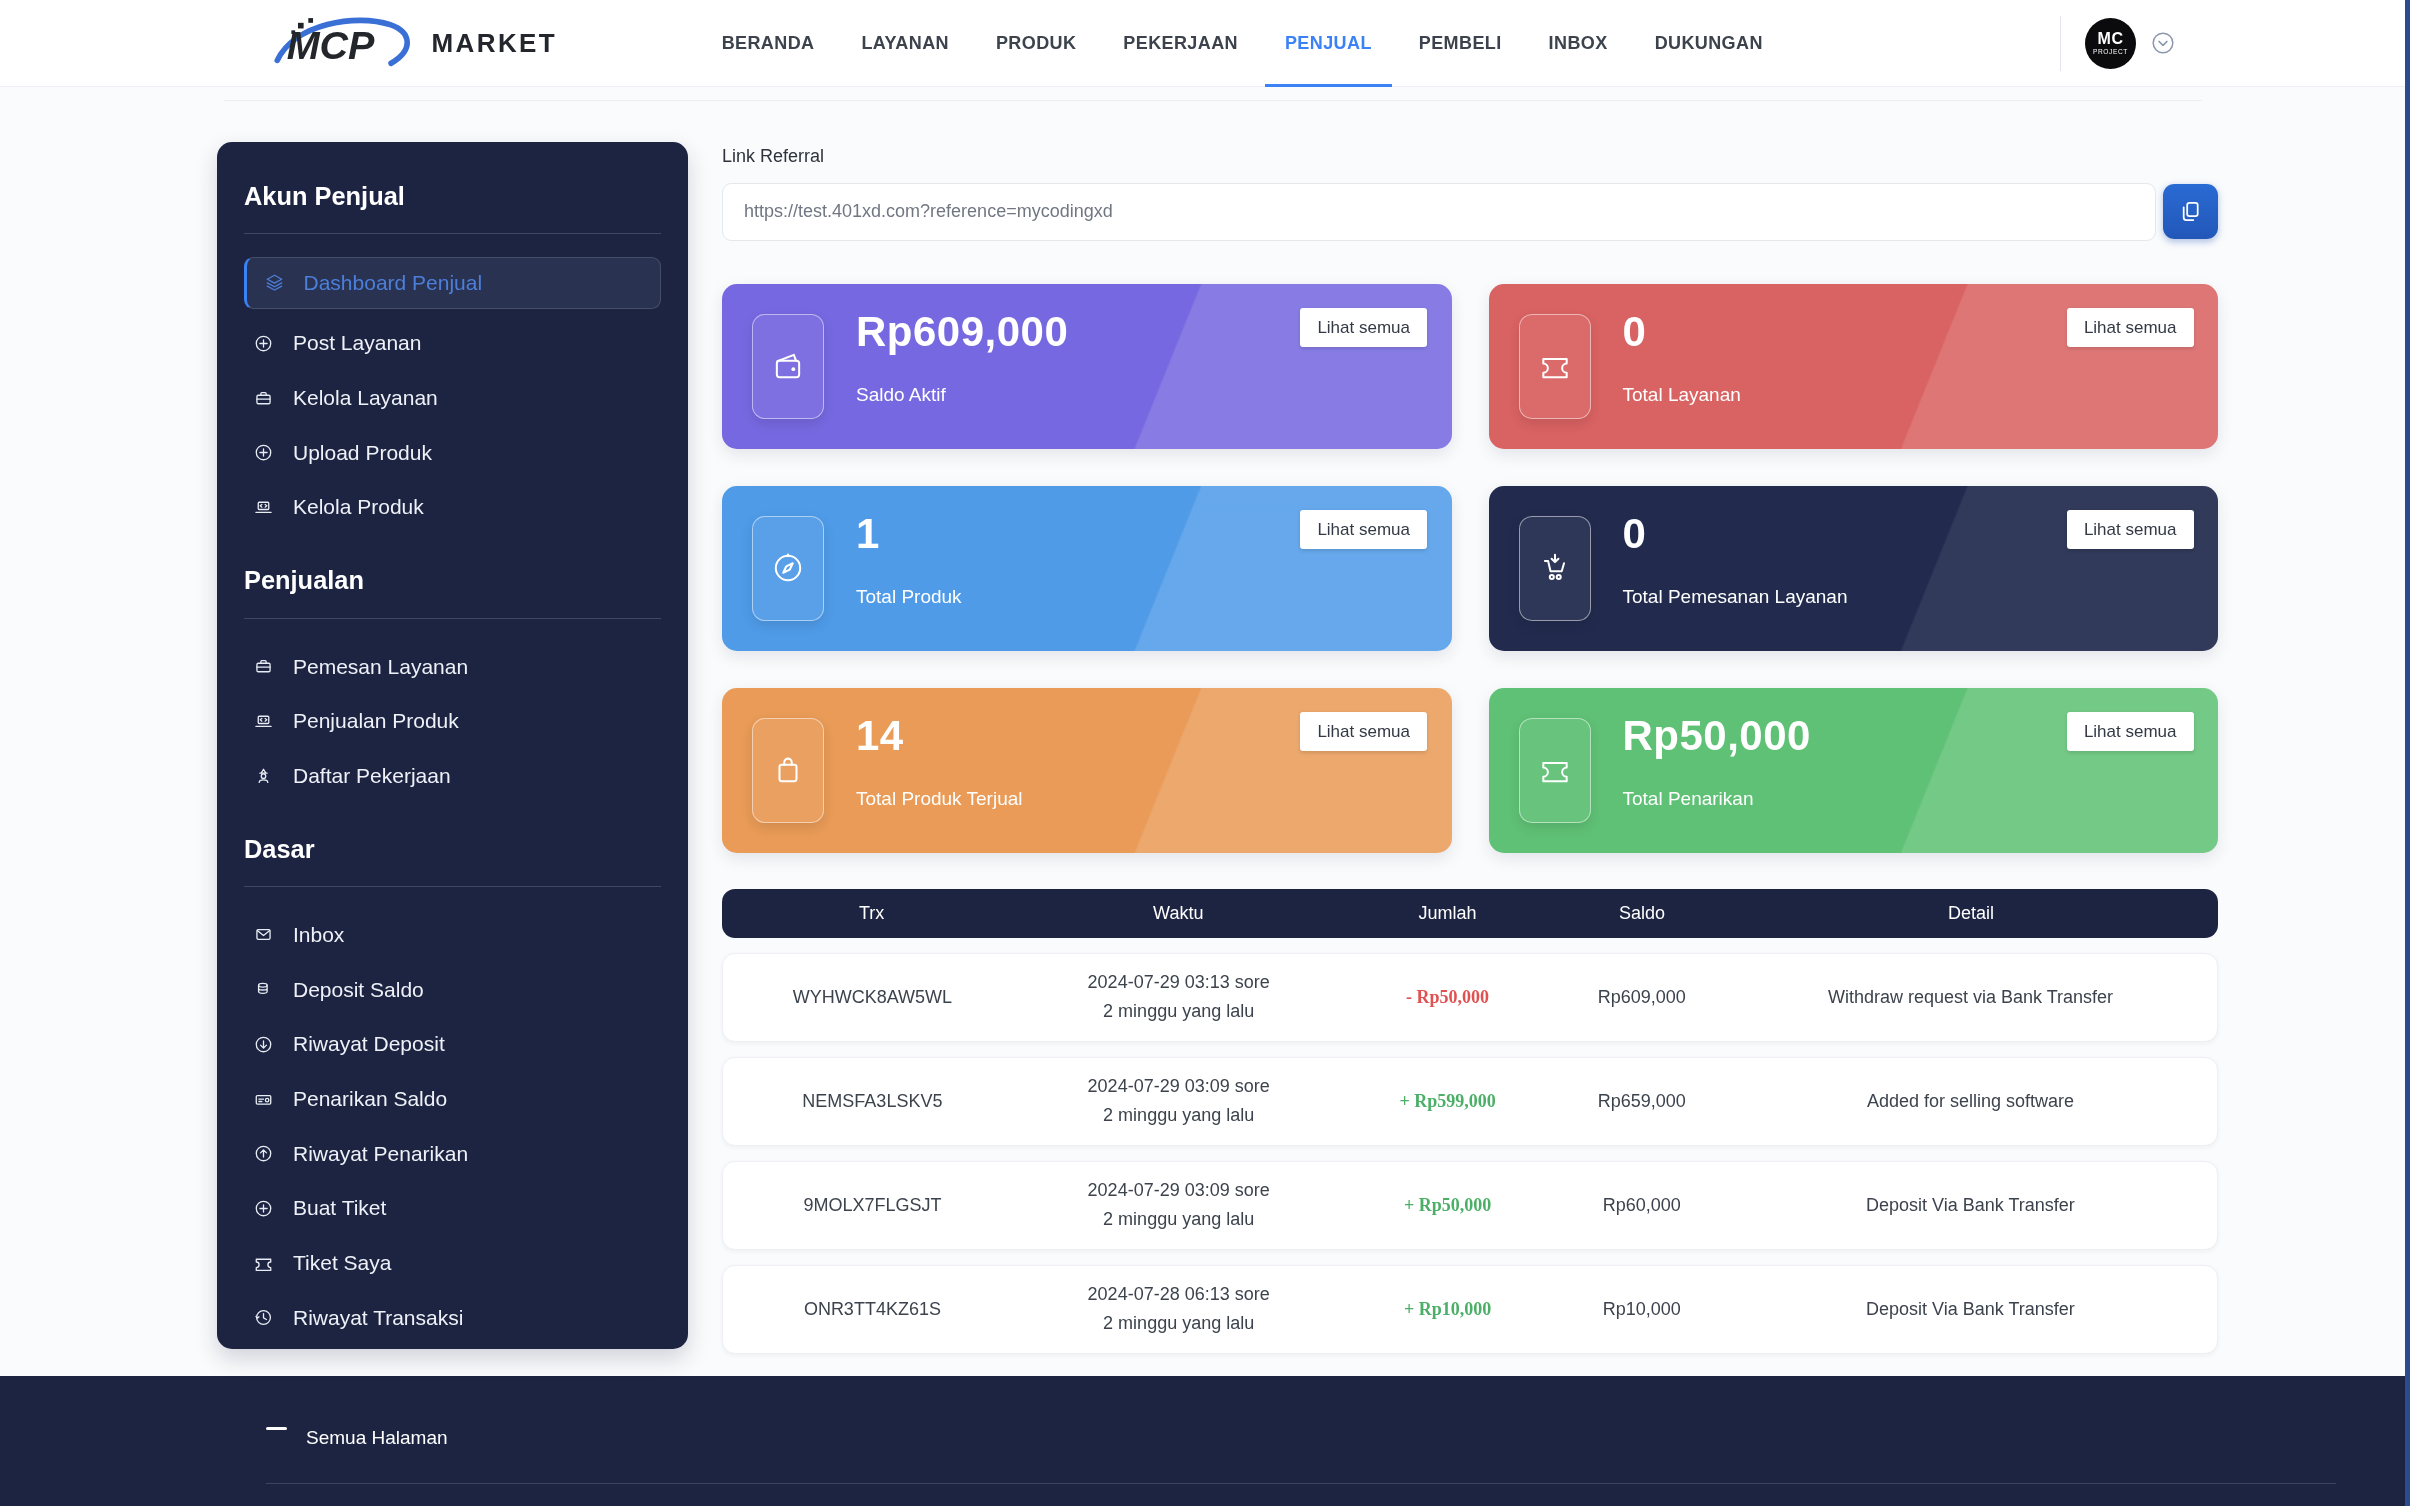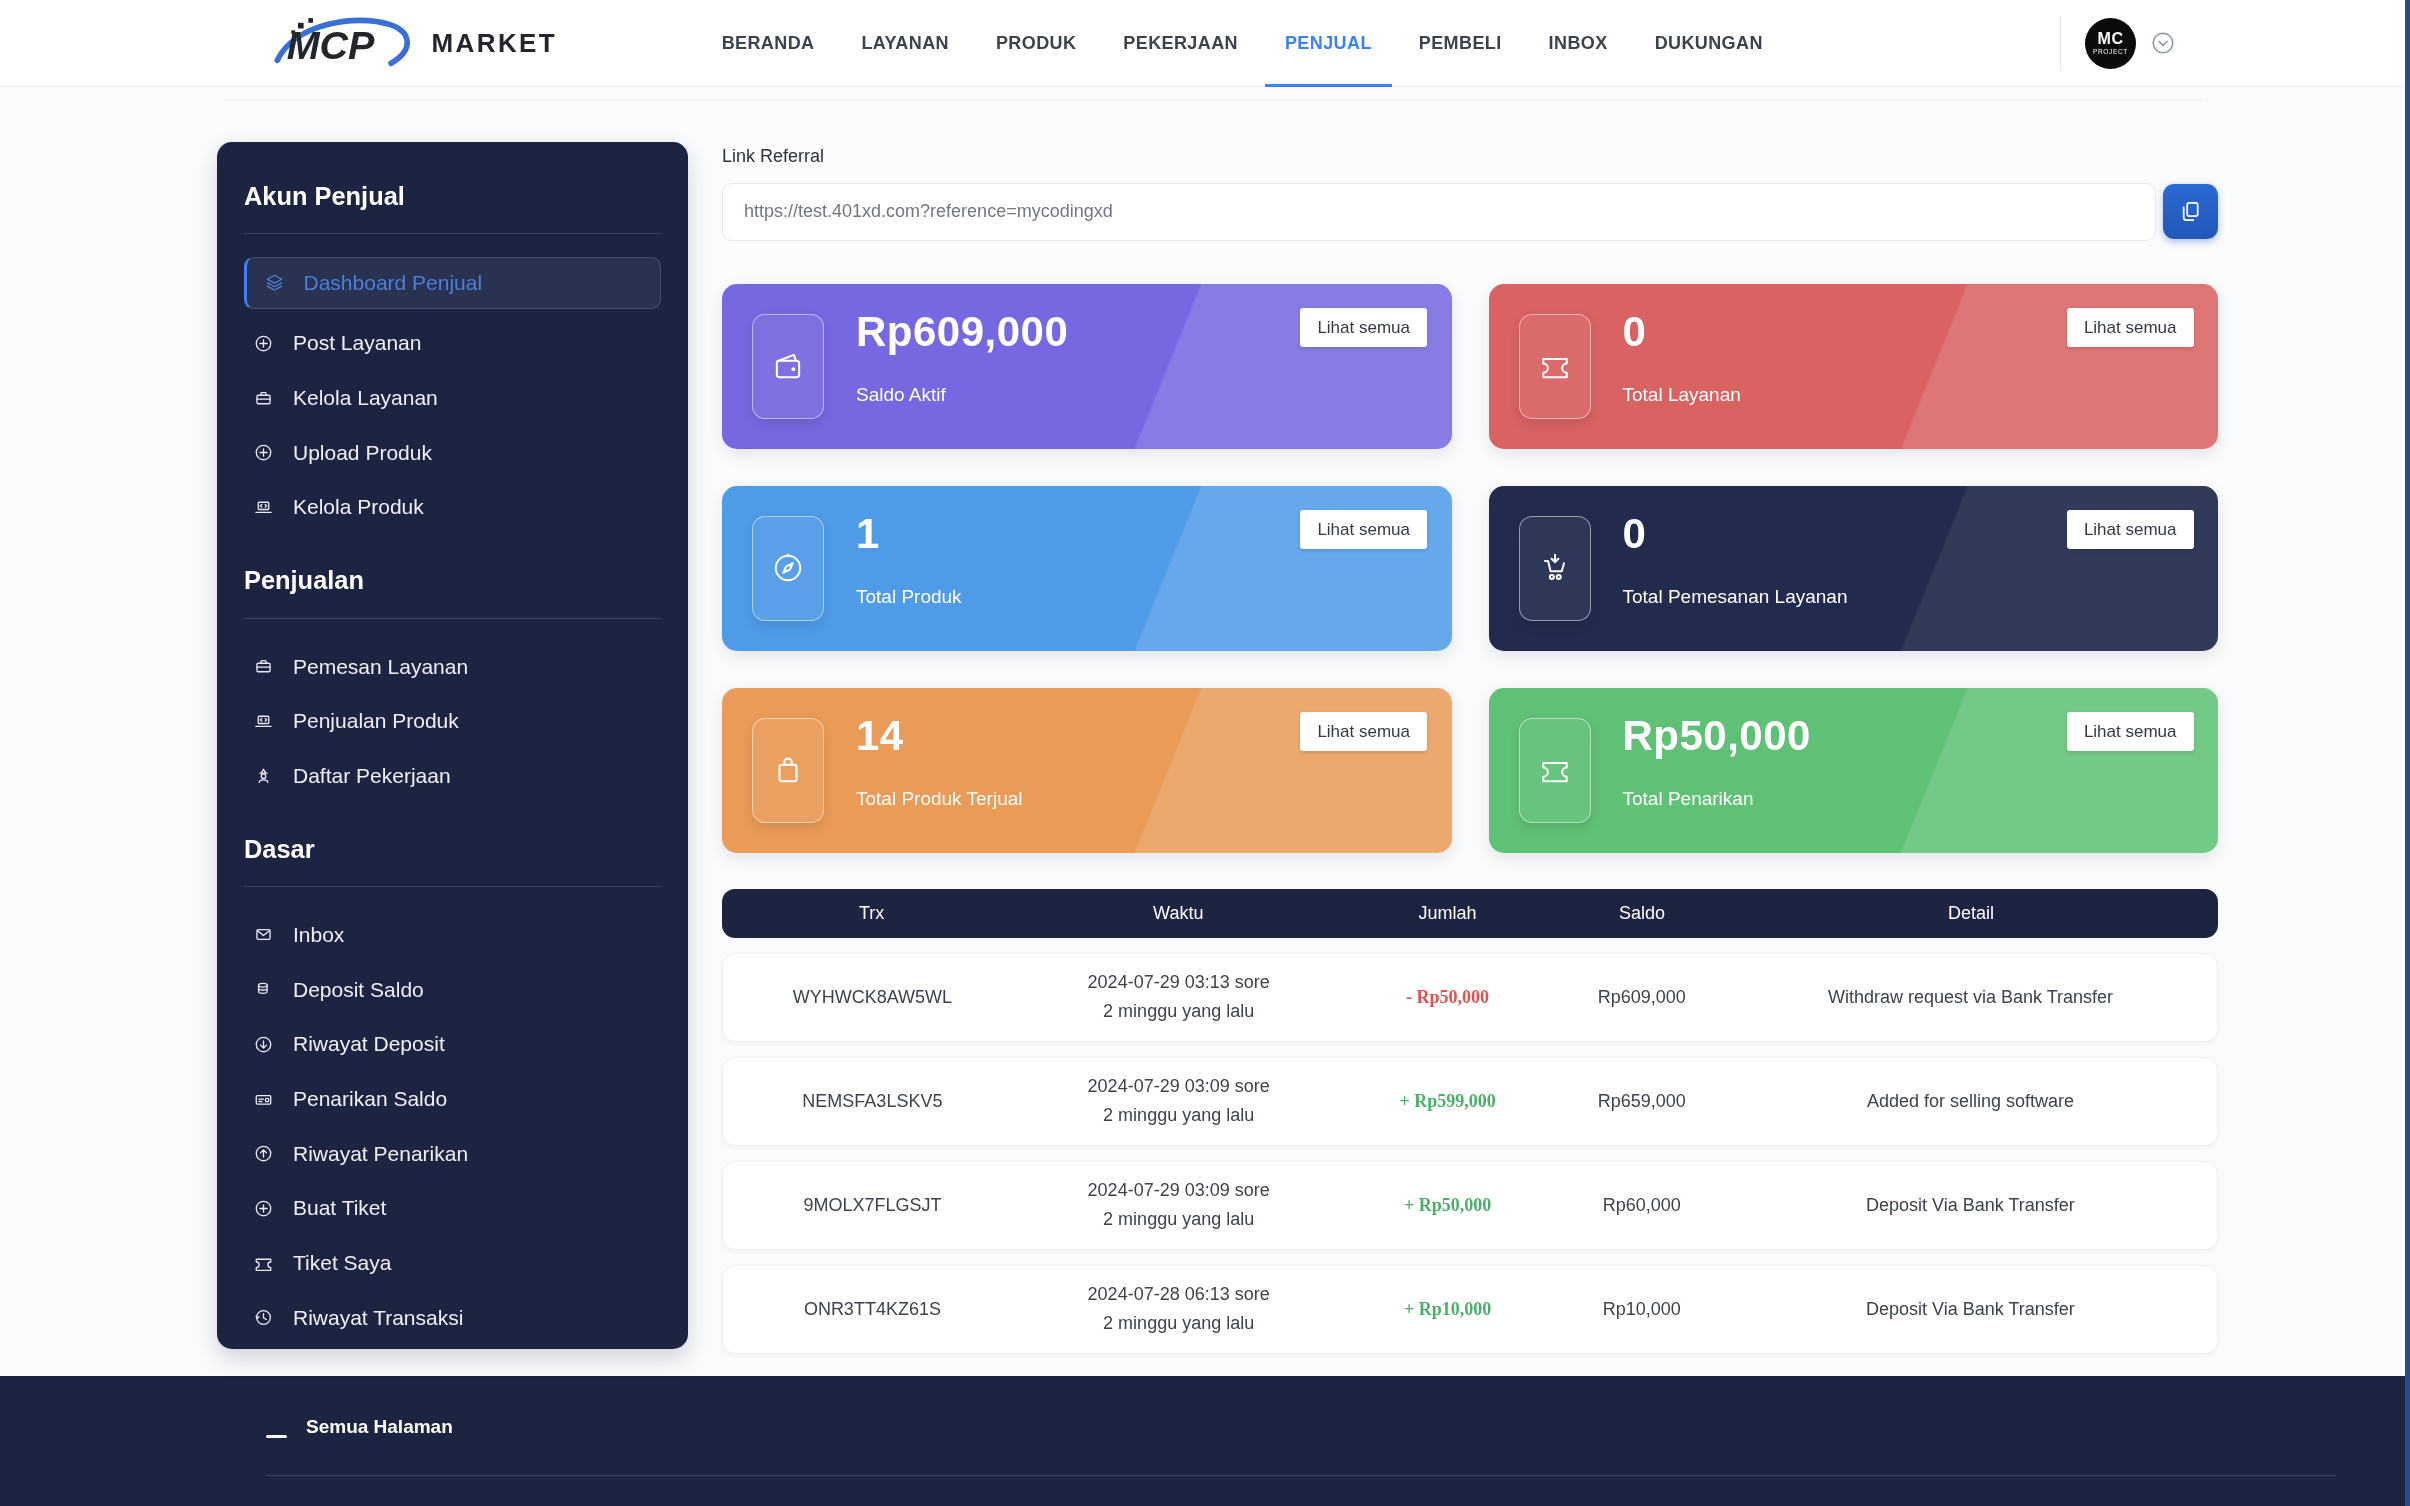--- a/index.html
+++ b/index.html
@@ -84,21 +84,21 @@
   .col-trx { width:20%; } .col-waktu { width:21%; } .col-jumlah { width:15%; }
   .col-saldo { width:11%; } .col-detail { width:33%; }
   .trow { display:flex; align-items:center; min-height:89px; background:#fff; border:0.9px solid #eef0f4;
     border-radius:13px; margin-top:15px; box-shadow:0 1.9px 4.7px rgba(25,35,70,.05); font-size:18px; color:#3c434d; }
   .waktu-line2 { display:block; margin-top:8.5px; }
   .amount { font-weight:bold;font-family:Liberation Serif, serif; }
   .amount.positive { color:#4caf68; } .amount.negative { color:#e05252; }
 
   
   .footer { margin-top:22.6px; height:207px; background:#1d2442; padding:40px 75px 0 266px; color:#fff; }
-  .footer-link { display:inline-flex; align-items:flex-end; gap:19px; font-size:19px; cursor:pointer;font-weight:bold; }
+  .footer-link { display:inline-flex; align-items:flex-start; gap:19px; font-size:19px; cursor:pointer; }
   .dash { width:21px; height:2.8px; background:#fff; border-radius:1.9px; }
   .footer-rule { height:0.9px; background:rgba(255,255,255,.15); margin-top:34px; }
 
   
   .scrollbar { position:fixed; top:0; right:0; width:4.7px; height:1507px; background:#2b4b8e; z-index:50; cursor:grab; }
 </style>
 </head>
 <body>
 
 <header class="navbar">

